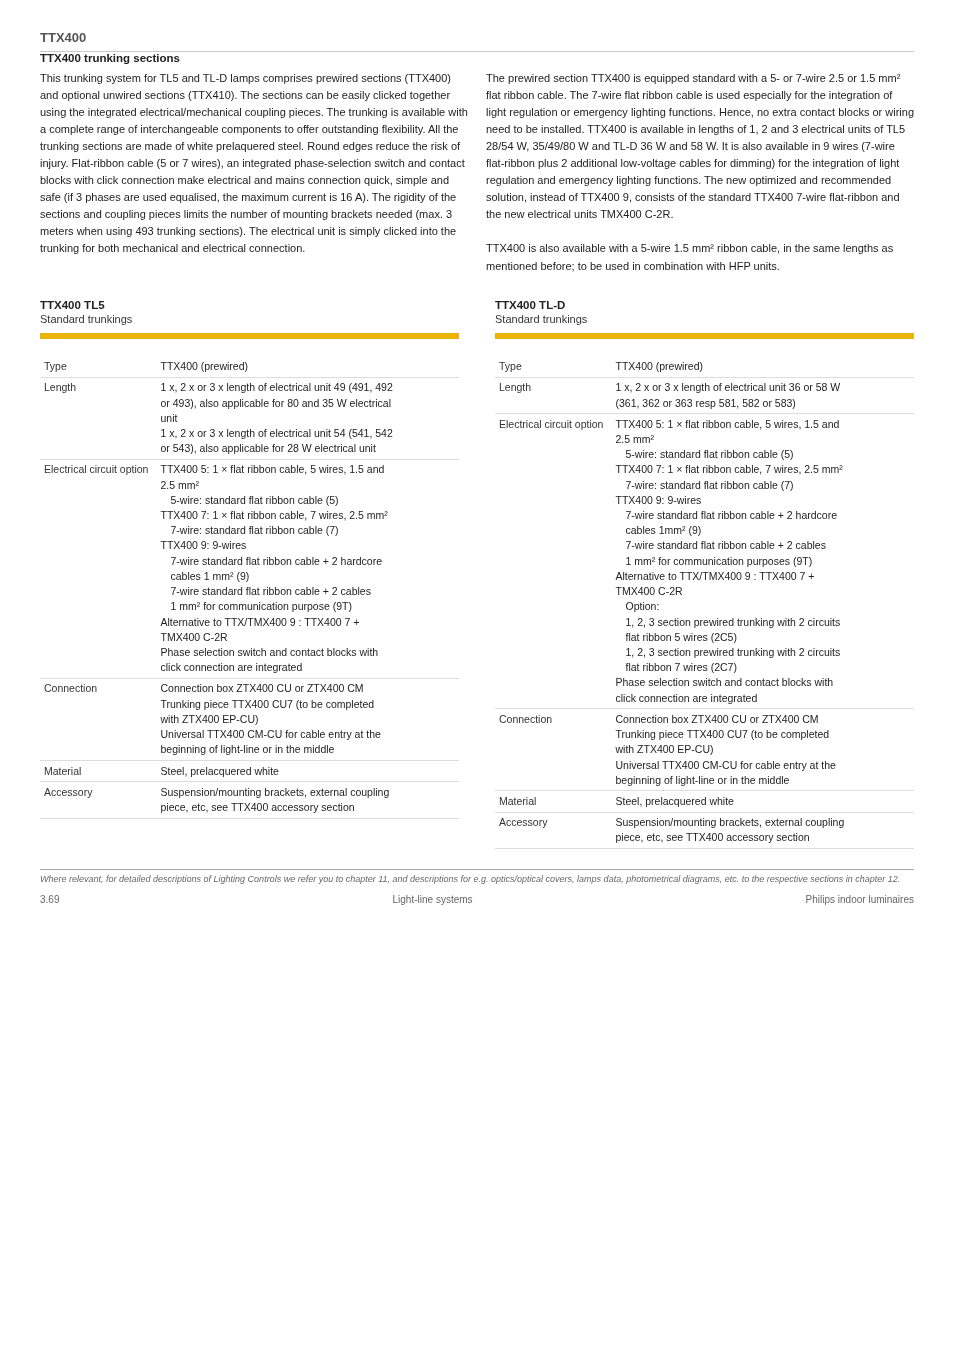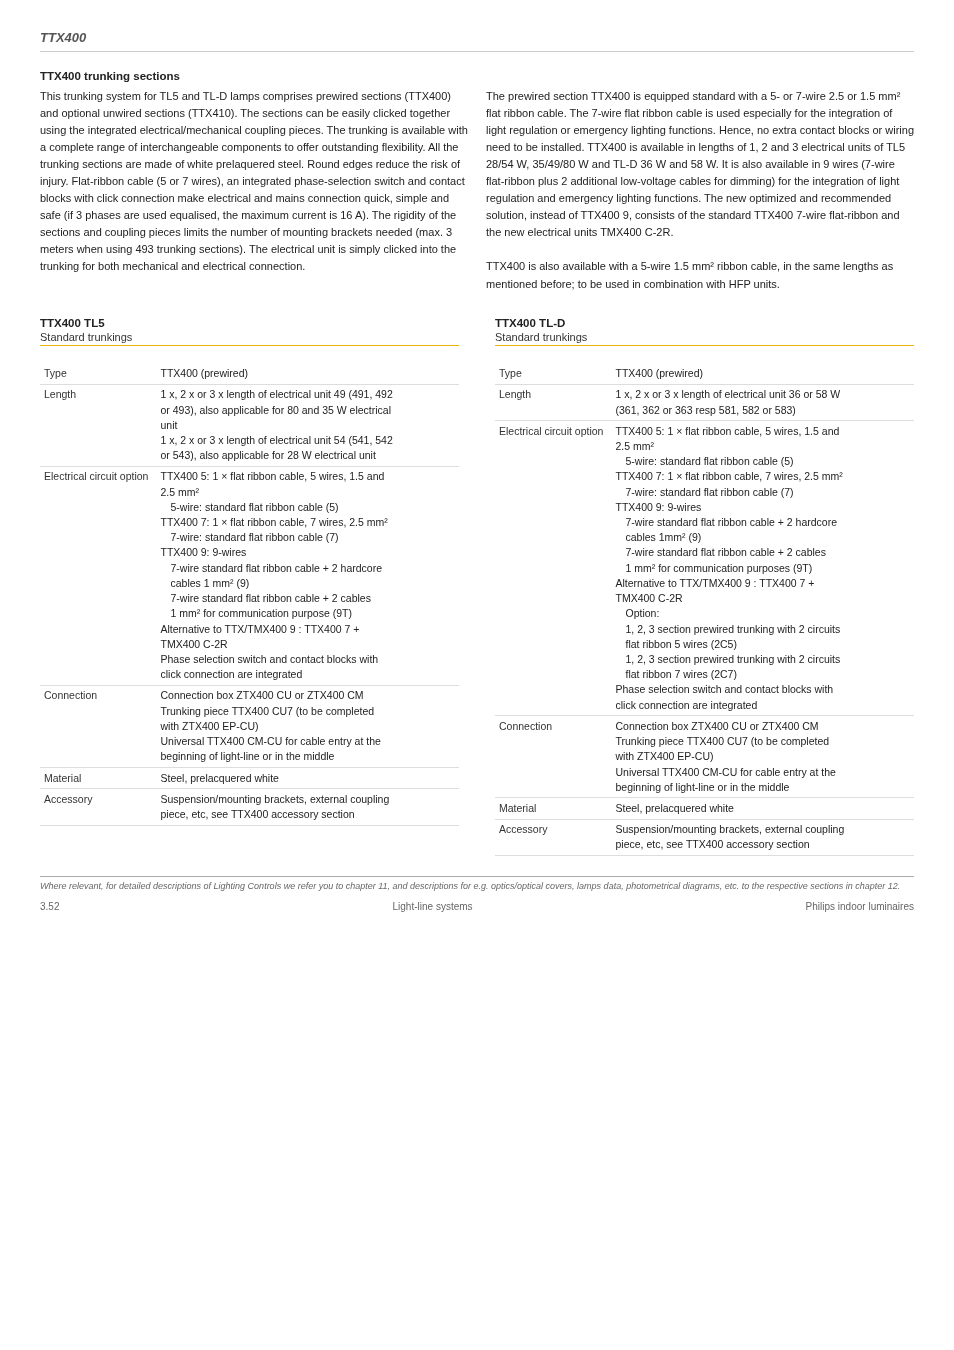--- a/index.html
+++ b/index.html
@@ -10,22 +10,20 @@
       background: #fff;
       width: 954px;
       padding: 30px 40px 20px 40px;
     }
     .page-header {
       font-size: 13px;
       font-weight: bold;
       color: #555;
       border-bottom: 1px solid #ccc;
       padding-bottom: 6px;
-      margin-bottom: 18px;
-      font-style: italic;
     }
     .section-title {
       font-weight: bold;
       font-size: 11.5px;
       margin-bottom: 6px;
     }
     .intro-columns {
       display: flex;
       gap: 18px;
       margin-bottom: 24px;
@@ -49,22 +47,22 @@
       margin-bottom: 2px;
     }
     .table-title {
       font-weight: bold;
       font-size: 11.5px;
       margin-bottom: 2px;
     }
     .table-subtitle {
       font-size: 11px;
       color: #333;
-      border-bottom: 1px solid #eab308;
-      padding-bottom: 2px;
+      border-bottom: 6px solid #eab308;
+      padding-bottom: 8px;
       margin-bottom: 0;
     }
     table {
       width: 100%;
       border-collapse: collapse;
       font-size: 10.5px;
       margin-top: 18px;
     }
     table tr {
       border-bottom: 1px solid #ddd;
@@ -254,16 +252,16 @@
       </table>
   </div>
 
 </div>
 
 <div class="footer-note">
   <span>Where relevant, for detailed descriptions of Lighting Controls we refer you to chapter 11, and descriptions for e.g. optics/optical covers, lamps data, photometrical diagrams, etc. to the respective sections in chapter 12.</span>
 </div>
 
 <div class="page-footer">
-  <span>3.52</span>
+  <span>3.69</span>
   <span>Light-line systems</span>
   <span>Philips indoor luminaires</span>
 </div>
 
 </body></html>

